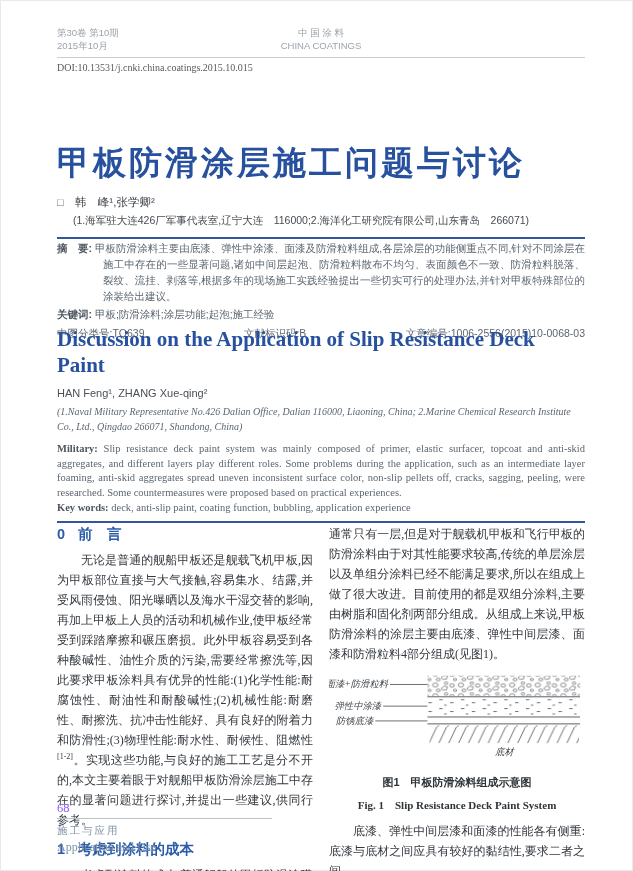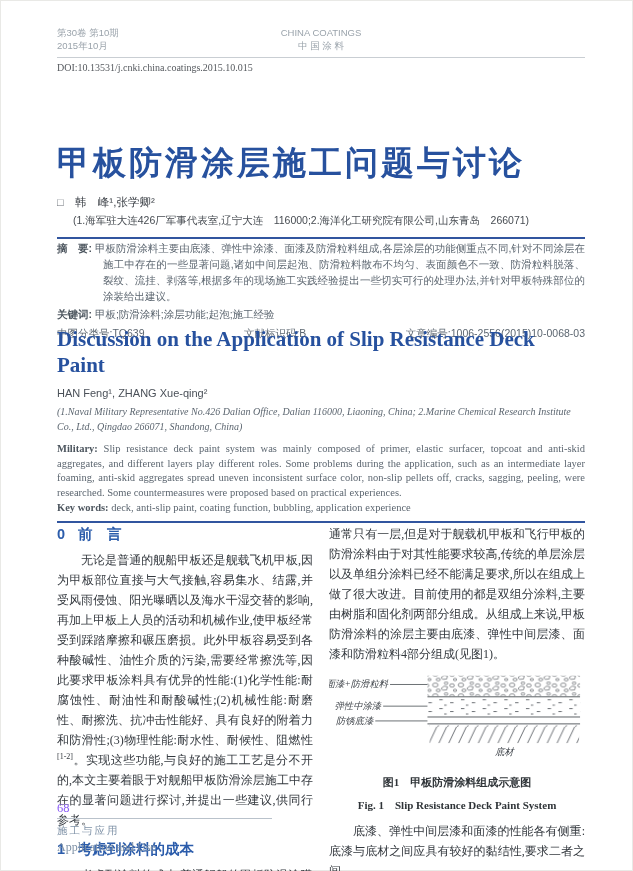--- a/index.html
+++ b/index.html
@@ -44,43 +44,43 @@
   
   .columns{position:absolute;top:524px;left:57px;right:48px;display:flex;gap:16px;}
   .col{flex:1;min-width:0;font-family:"Liberation Serif","DejaVu Serif",serif;font-size:12px;line-height:20px;text-align:justify;color:#33383e;}
   .sec{display:flex;align-items:baseline;gap:13px;color:#2b5cab;font-family:"Liberation Sans","DejaVu Sans",sans-serif;font-size:14.5px;font-weight:bold;margin:0 0 6px 0;}
   .sec.second{margin-top:9px;}
   .col p{margin:0;}
   .indent{text-indent:2em;}
   sup{font-size:8px;line-height:0;}
   
   .figure-wrap{margin-top:6px;}
-  .fig-caption-cn{text-align:center;font-family:Liberation Serif, serif;font-weight:bold;font-size:11px;color:#2f3438;margin-top:4px;}
+  .fig-caption-cn{text-align:center;font-family:Liberation Sans, sans-serif;font-weight:bold;font-size:11px;color:#2f3438;margin-top:4px;}
   .fig-caption-en{text-align:center;font-family:"Liberation Serif","DejaVu Serif",serif;font-weight:bold;font-size:11px;color:#2f3438;margin-top:3px;margin-bottom:6px;}
   
   .page-footer{position:absolute;left:57px;bottom:16px;width:215px;}
   .footer-page-num{font-size:12.5px;color:#8b5cf6;font-family:"Liberation Serif","DejaVu Serif",serif;}
   .footer-rule{height:1px;background:#b9c2cb;margin-top:2px;}
   .footer-cn{margin-top:5px;font-size:10.5px;color:#7e91a6;letter-spacing:2px;}
   .footer-en{margin-top:2px;font-size:12px;font-weight:normal;color:#7e91a6;font-family:"Liberation Serif","DejaVu Serif",serif;}
 </style>
 </head>
 <body>
 
 <div class="page">
 
   <div class="journal-header">
     <div class="jh-rows">
       <div class="jh-col">
         <div>第30卷 第10期</div>
         <div>2015年10月</div>
       </div>
       <div class="jh-col center">
+        <div>中 国 涂 料</div>
         <div>CHINA COATINGS</div>
-        <div>中 国 涂 料</div>
       </div>
       <div class="jh-col right">
       </div>
     </div>
     <div class="jh-doi">DOI:10.13531/j.cnki.china.coatings.2015.10.015</div>
   </div>
 
   <div class="title-block">
     <h1 class="cn-title">甲板防滑涂层施工问题与讨论</h1>
     <div class="authors-row">

